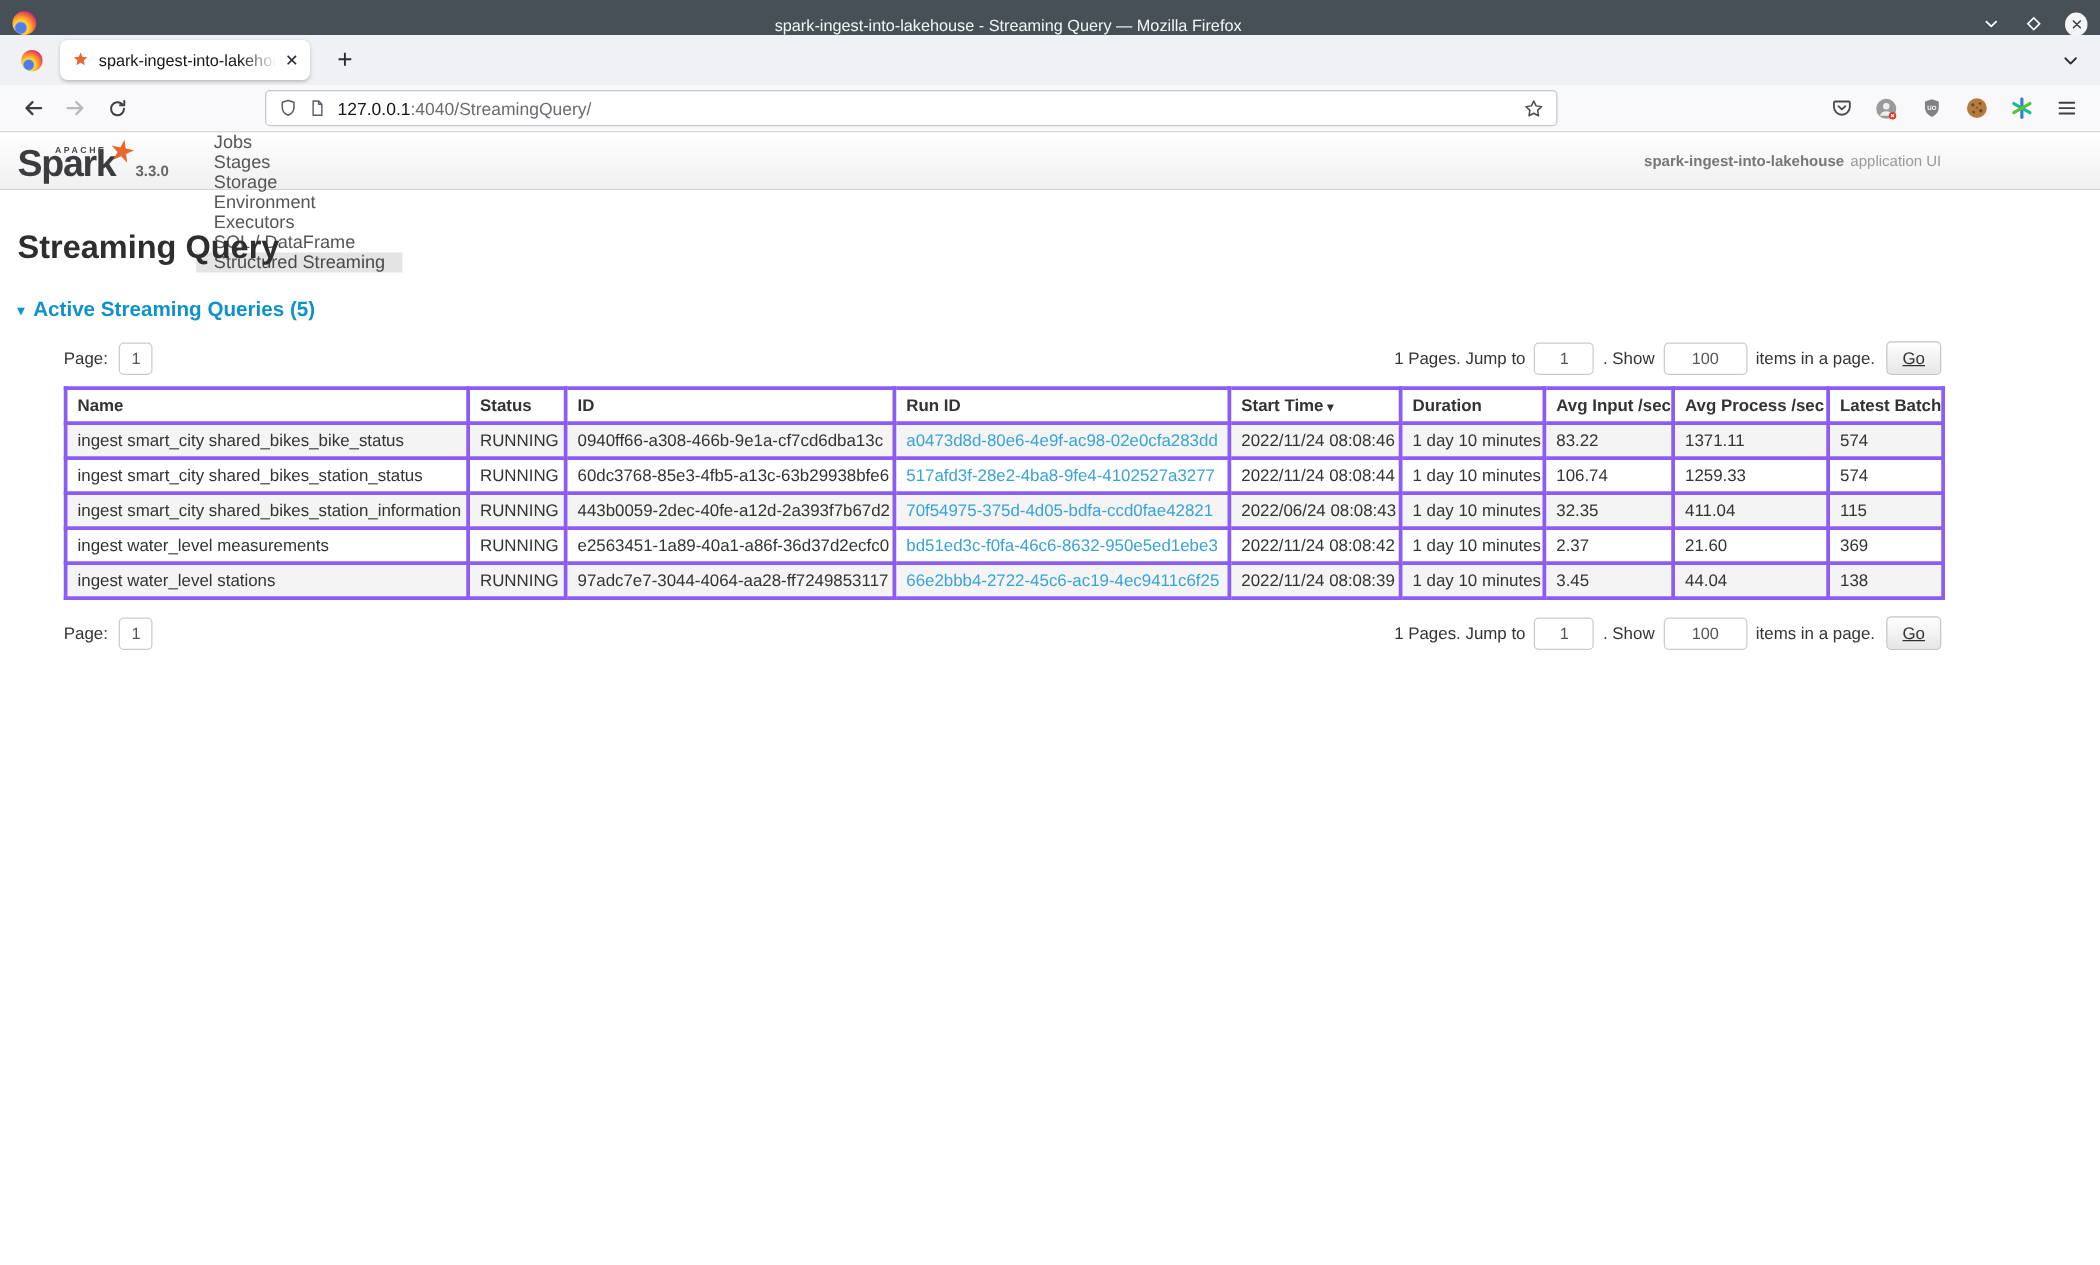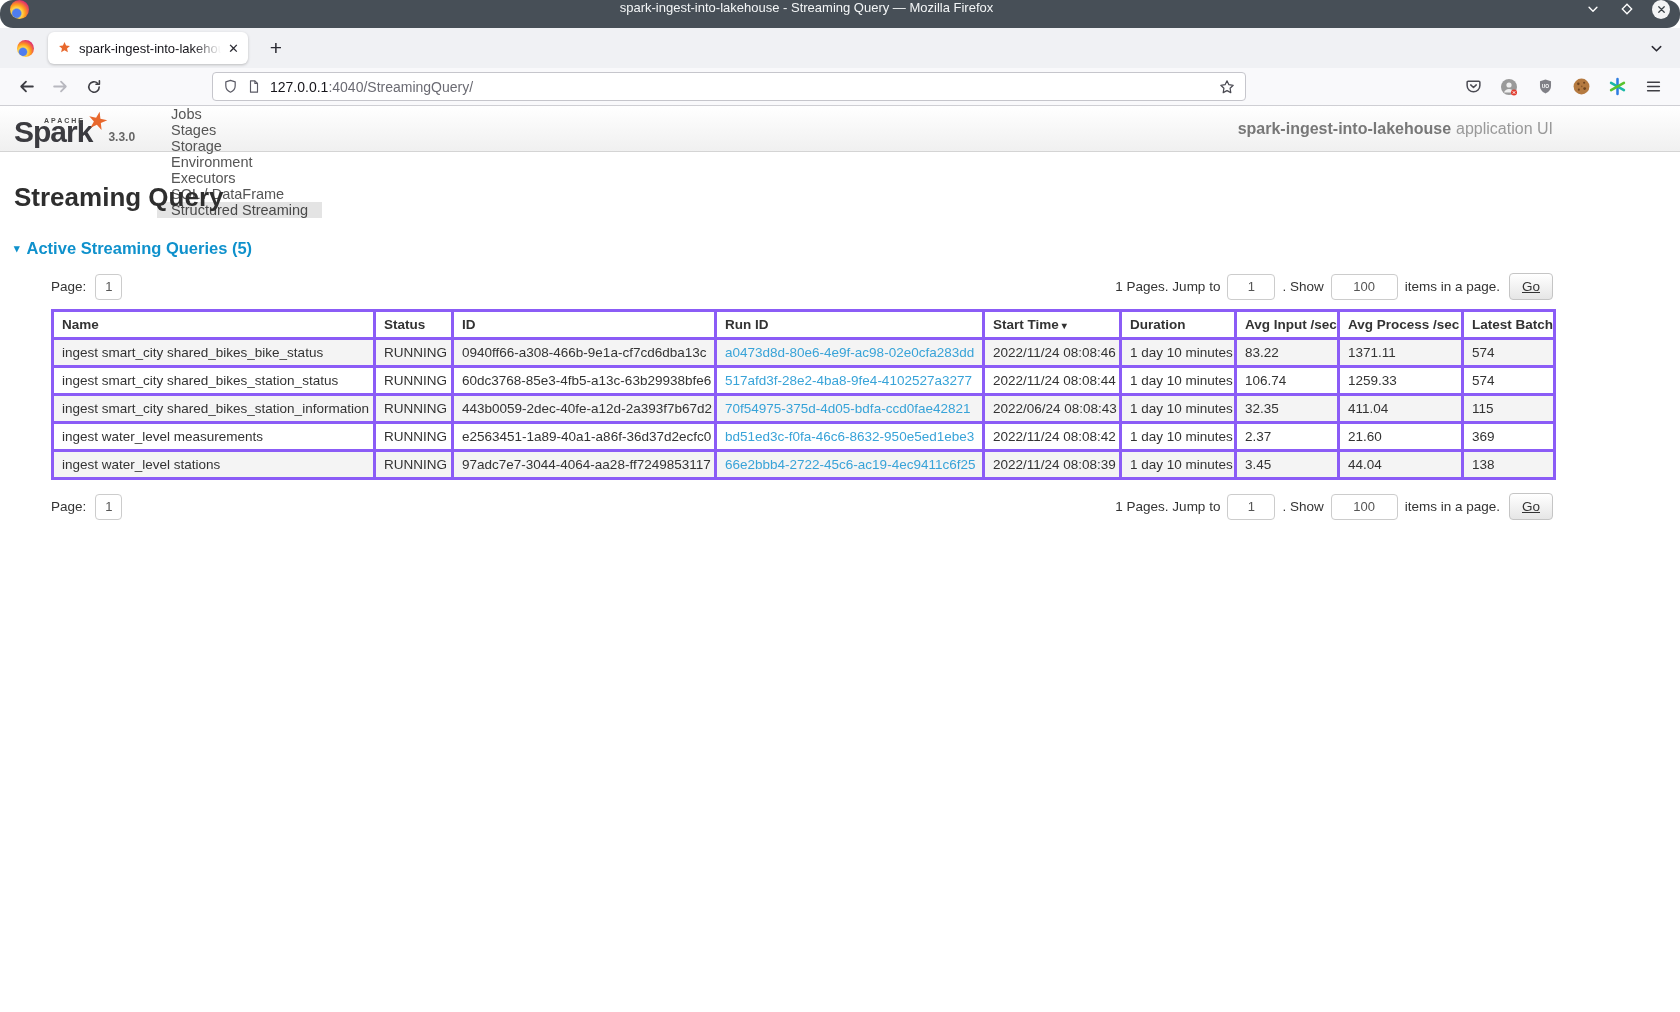--- a/index.html
+++ b/index.html
@@ -4,22 +4,22 @@
 <style>
   * { box-sizing: border-box; }
   html,body { margin:0; padding:0; }
   body {
     width:1680px; height:1012px; overflow:hidden;
     font-family:"Liberation Sans", sans-serif;
     background:#ffffff; color:#333;
   }
   
   .titlebar {
-    height:28px; background:#474f57; display:flex; align-items:flex-start;
-    padding:0 10px; color:#fff;border-radius:13px;
+    height:28px; background:#474f57; display:flex; align-items:flex-end;
+    padding:0 10px; color:#fff;
   }
   .ff-logo {
     width:19px; height:19px; border-radius:50%;
     background: radial-gradient(circle at 35% 70%, #4f7df0 0 22%, #ffd54a 30%, #ff9a1e 48%, #e3346a 74%, #a80080 95%);
     flex:0 0 auto;
   }
   .titlebar-title { flex:1; text-align:center; font-size:13px; color:#f4f6f7; }
   .win-controls { display:flex; gap:16px; align-items:center; }
   .win-btn { width:18px; height:18px; display:flex; align-items:center; justify-content:center; cursor:pointer; }
   .close-circle { width:19px; height:19px; border-radius:50%; background:#f3f4f5; display:flex; align-items:center; justify-content:center; }
@@ -66,21 +66,21 @@
   .spark-wordwrap { position:relative; }
   .spark-apache { position:absolute; top:1px; left:30px; font-size:7px; letter-spacing:2px; color:#4a4a4a; font-weight:bold; }
   .spark-word { font-size:30px; font-weight:bold; color:#3b3b40; letter-spacing:-1px; line-height:1.05; }
   .spark-star { position:absolute; top:-9px; right:-16px; font-size:24px; color:#e8682d; transform:rotate(12deg); }
   .spark-version { font-size:12px; font-weight:bold; color:#666; margin-left:16px; padding-bottom:3px; }
   .spark-nav { display:flex; margin-left:16px;flex-direction:column; }
   .spark-nav-item {
     display:flex; align-items:center; padding:0 14px; font-size:14.5px; color:#555; cursor:pointer;
   }
   .spark-nav-item.active { background:#e4e4e4; color:#4a4a4a; }
-  .app-title { margin-left:auto; display:flex; align-items:center; padding-right:127px; font-size:16px; color:#999; gap:5px; }
+  .app-title { margin-left:auto; display:flex; align-items:center; padding-right:127px; font-size:12px; color:#999; gap:5px; }
   .app-title b { color:#777; }
   
   .content { padding:0 14px; }
   .page-title { font-size:26px; font-weight:bold; color:#2e2e2e; margin:30px 0 0 0; }
   .section-head {
     margin-top:26px; font-size:16.5px; font-weight:bold; color:#0f91cc;
     display:flex; align-items:center; gap:7px; cursor:pointer; width:max-content;
   }
   .section-arrow { font-size:11px; }
   .table-zone { margin-left:37px; width:1502px; }

